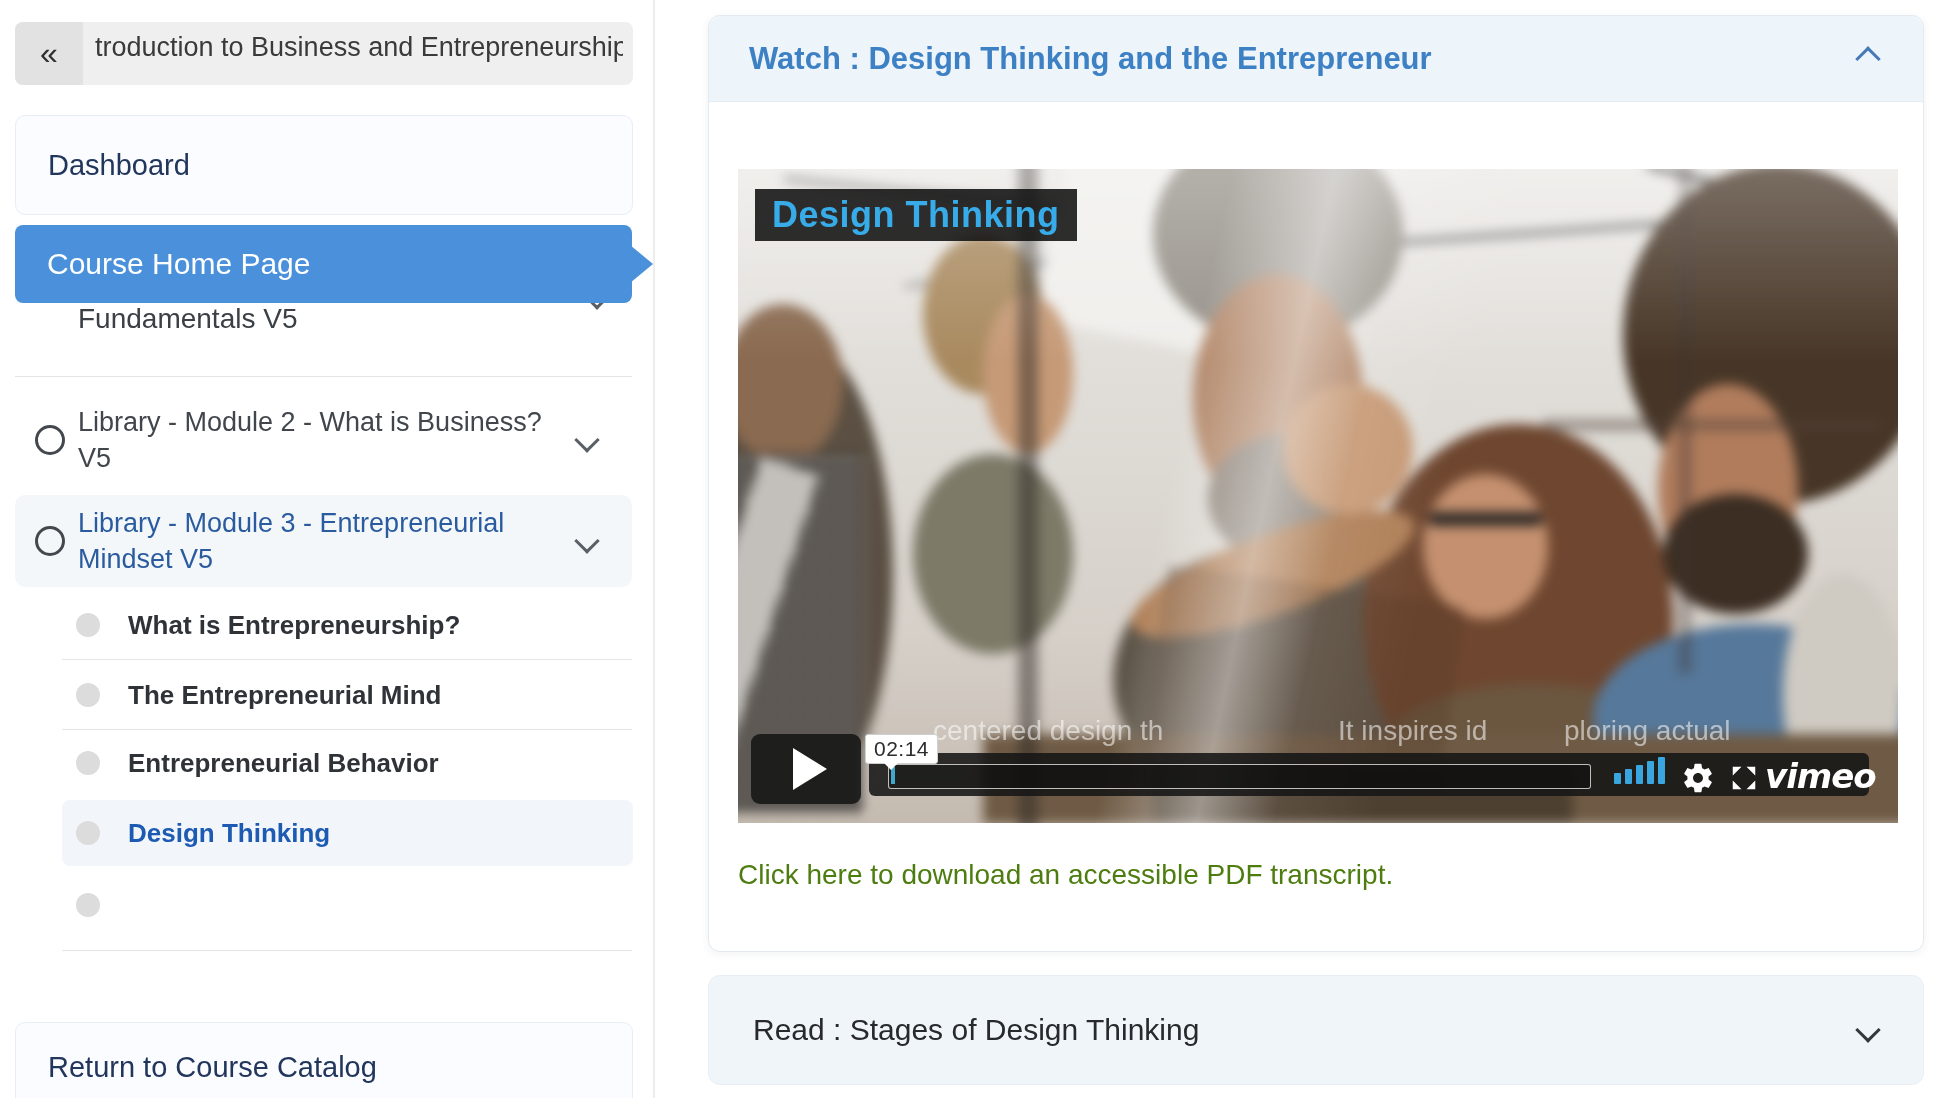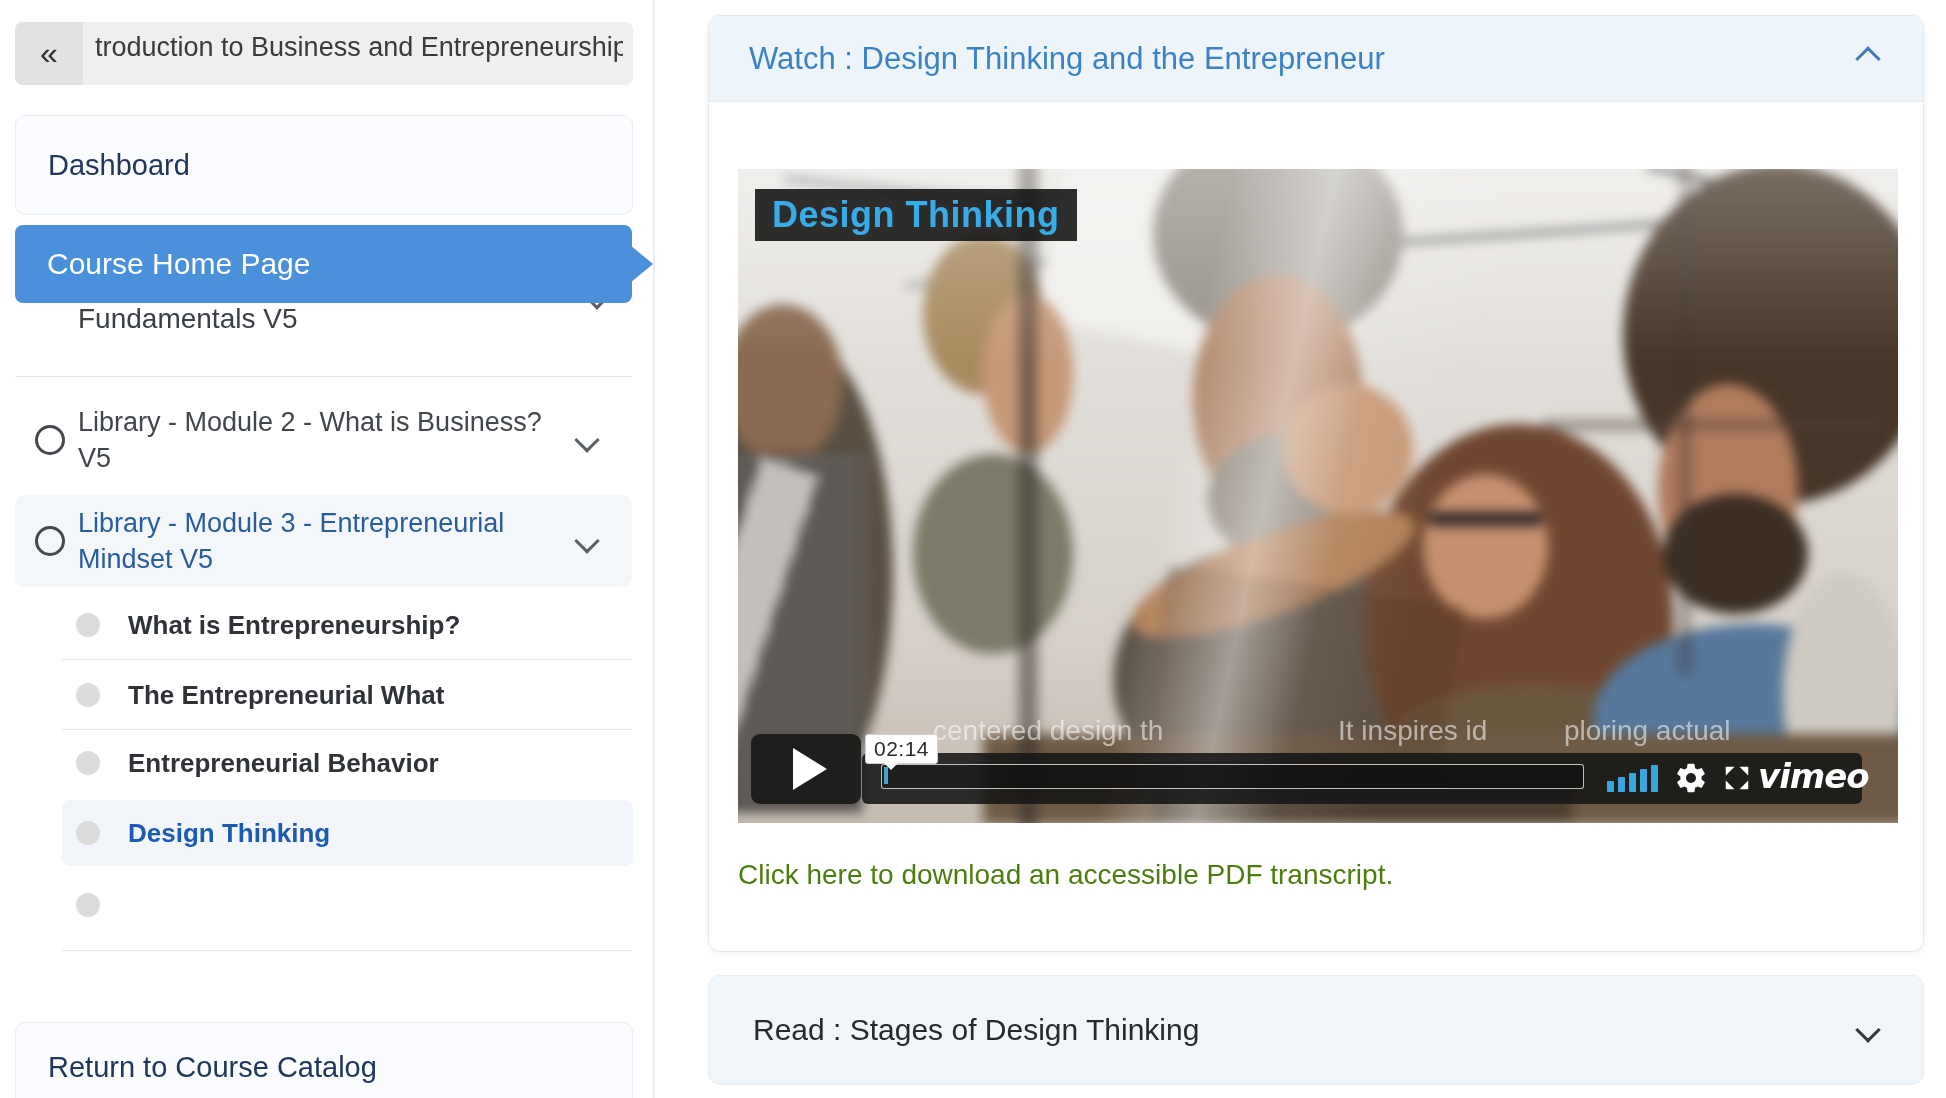--- a/index.html
+++ b/index.html
@@ -52,21 +52,21 @@
   #lesson4 .lesson-label{color:#1d5ab2;}
 
   .return-card{left:15px;top:1000px;width:616px;height:88px;cursor:pointer;margin-top:22px;}
   .sb-edge{left:653px;top:0;width:2px;height:1098px;background:#ededed;}
 
   
   .watch-card{left:708px;top:15px;width:1214px;height:935px;background:#ffffff;border:1px solid #e3e9ef;
               border-radius:12px;box-shadow:0 2px 8px rgba(50,70,100,.07);}
   .watch-header{left:0;top:0;right:0;height:85px;background:#edf5fb;border-bottom:1px solid #e1ecf5;
                 border-radius:12px 12px 0 0;cursor:pointer;}
-  .watch-title{left:40px;top:0;bottom:0;display:flex;align-items:center;font-size:31px;font-weight:400;color:#3d81c4;}
+  .watch-title{left:40px;top:0;bottom:0;display:flex;align-items:center;font-size:31px;font-weight:700;color:#3d81c4;}
   .watch-chev{right:46px;top:50%;transform:translateY(-50%) rotate(-135deg);}
 
   
   .video{left:29px;top:153px;width:1160px;height:654px;background:#e8e6e2;overflow:hidden;cursor:pointer;}
   .scene{left:-15px;top:-15px;width:1190px;height:684px;filter:blur(6px);
          background:linear-gradient(180deg,#eceae7 0%,#e0ddd8 35%,#d6d0c9 70%,#c3b9ae 100%);}
   .blob{position:absolute;border-radius:50%;}
   .rect{position:absolute;}
   .dots-dark{background-image:radial-gradient(circle,rgba(246,243,238,.95) 0 3px,transparent 4px);background-size:13px 13px;}
   .dots-tan{background-image:radial-gradient(circle,rgba(75,48,30,.8) 0 3px,transparent 4px);background-size:12px 12px;transform:rotate(8deg);}
@@ -75,21 +75,21 @@
                     linear-gradient(180deg,rgba(255,255,255,.28),rgba(255,255,255,0) 30%);}
   .video-title-box{left:17px;top:20px;background:rgba(17,17,17,.88);padding:5px 17px;}
   .video-title-box span{font-size:36px;font-weight:bold;color:#38ace8;letter-spacing:.5px;}
   .cap{top:546px;font-size:28px;color:rgba(255,255,255,.55);white-space:nowrap;}
   #cap1{left:195px;} #cap2{left:600px;} #cap3{left:826px;}
 
   .play-btn{left:13px;top:565px;width:110px;height:70px;background:rgba(22,22,22,.88);border-radius:9px;
             display:flex;align-items:center;justify-content:center;cursor:pointer;}
   .play-tri{width:0;height:0;border-top:21px solid transparent;border-bottom:21px solid transparent;
             border-left:34px solid #ffffff;margin-left:8px;}
-  .ctrl-bar{left:124px;top:584px;width:1000px;height:51px;background:rgba(22,22,22,.88);border-radius:6px;}
+  .ctrl-bar{left:131px;top:584px;width:1000px;height:43px;background:rgba(22,22,22,.88);border-radius:6px;}
   .progress{left:19px;top:11px;width:701px;height:23px;border:1px solid rgba(255,255,255,.72);
             border-radius:3px;background:rgba(0,0,0,.28);cursor:pointer;}
   .played{left:2px;top:2px;width:4px;height:17px;background:#3fa8cc;}
   .vol{left:745px;bottom:12px;display:flex;align-items:flex-end;gap:4px;cursor:pointer;}
   .vol i{display:block;width:7px;background:#3aa6e0;border-radius:1px;}
   .gear-btn{left:812px;top:8px;width:34px;height:34px;cursor:pointer;}
   .fs-btn{left:860px;top:10px;width:30px;height:30px;cursor:pointer;}
   .vimeo{left:896px;top:3px;font-size:34px;font-weight:bold;font-style:italic;color:#ffffff;
          font-family:"DejaVu Sans",sans-serif;letter-spacing:-1px;cursor:pointer;}
   .tooltip{left:127px;top:565px;height:28px;padding:0 8px;background:#ffffff;border:1px solid #cfcfcf;
@@ -149,21 +149,21 @@
   </div>
 
   <div class="abs lesson" id="lesson1">
     <div class="abs bullet"></div>
     <div class="abs lesson-label">What is Entrepreneurship?</div>
   </div>
   <div class="abs divider ldiv" style="top:659px;"></div>
 
   <div class="abs lesson" id="lesson2">
     <div class="abs bullet"></div>
-    <div class="abs lesson-label">The Entrepreneurial What</div>
+    <div class="abs lesson-label">The Entrepreneurial Mind</div>
   </div>
   <div class="abs divider ldiv" style="top:729px;"></div>
 
   <div class="abs lesson" id="lesson3">
     <div class="abs bullet"></div>
     <div class="abs lesson-label">Entrepreneurial Behavior</div>
   </div>
 
   <div class="abs lesson" id="lesson4">
     <div class="abs bullet"></div>

